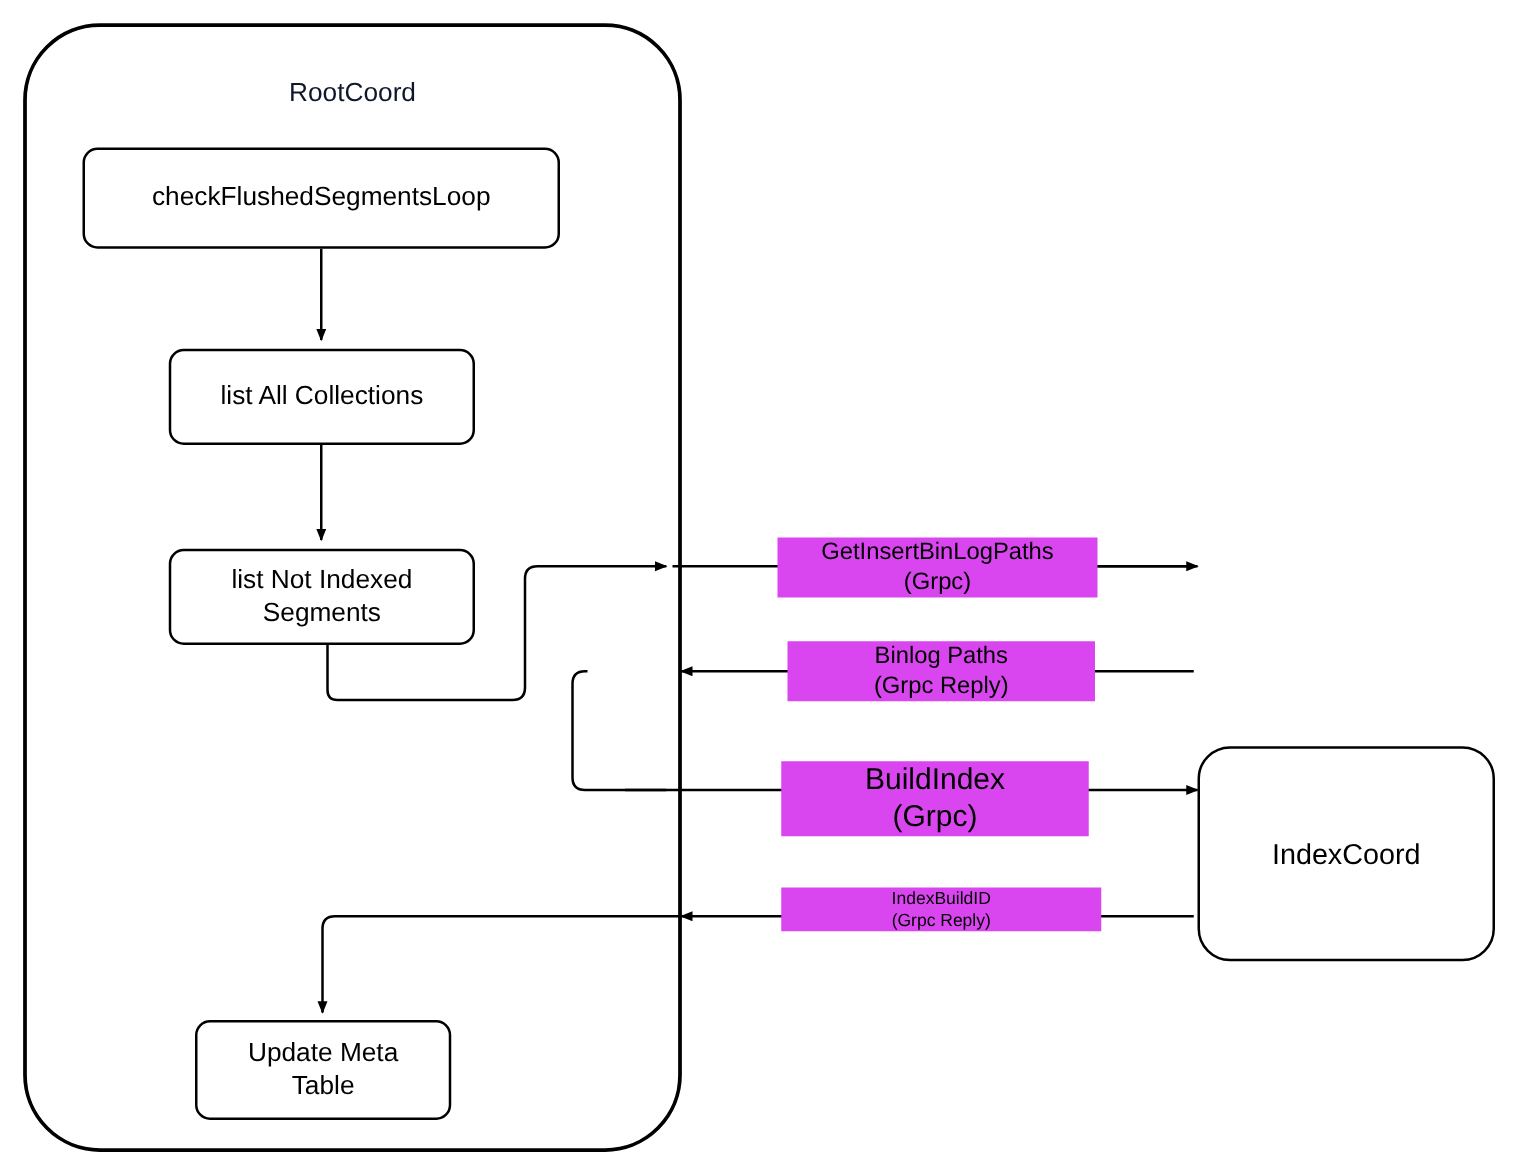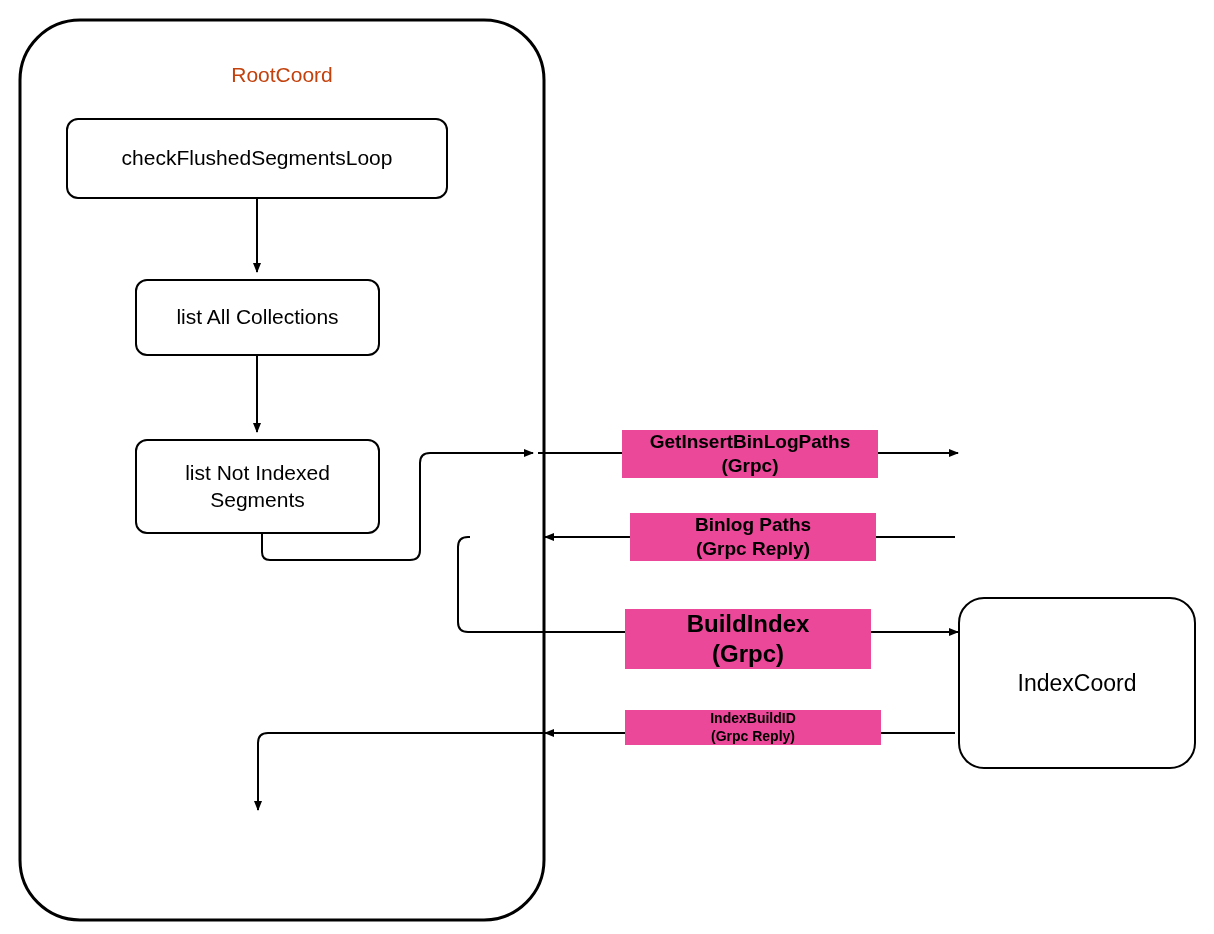--- a/index.html
+++ b/index.html
@@ -34,33 +34,32 @@
     justify-content: center;
     text-align: center;
     color: #000000;
     line-height: 1.25;
   }
   .node-label {
     white-space: pre-line;
   }
   .container-title {
     position: absolute;
-    color: #c2410c;
+    color: #0f172a;
     text-align: center;
     white-space: nowrap;
   }
   .edge-label {
     position: absolute;
     color: #000000;
     text-align: center;
-    background: #ec4899;
+    background: #d946ef;
     white-space: pre-line;
     line-height: 1.25;
     padding: 0 3px;
-    font-weight: bold;
   }
 </style>
 </head>
 <body>
 
 <div id="canvas">
 
   <svg class="layer" viewBox="0 0 1214 934">
     <defs>
       <marker id="arrow" markerWidth="10" markerHeight="10" refX="9" refY="4" orient="auto" markerUnits="userSpaceOnUse">
@@ -90,25 +89,29 @@
   <div class="container-title" style="left:20px; top:63px; width:524px; font-size:21px;">RootCoord</div>
 
   <div class="node" style="left:135px; top:279px; width:245px; height:77px; border-radius:12px;">
     <span class="node-label" style="font-size:21px;">list All Collections</span>
   </div>
 
   <div class="node" style="left:66px; top:118px; width:382px; height:81px; border-radius:12px;">
     <span class="node-label" style="font-size:21px;">checkFlushedSegmentsLoop</span>
   </div>
 
-  <div class="node" style="left:135px; top:439px; width:245px; height:95px; border-radius:12px;">
+  <div class="node" style="left:135px; top:439px; width:245px; height:77px; border-radius:12px;">
     <span class="node-label" style="font-size:21px;">list Not Indexed
 Segments</span>
   </div>
 
+  <div class="node" style="left:156px; top:816px; width:205px; height:80px; border-radius:12px;">
+    <span class="node-label" style="font-size:21px;">Update Meta
+Table</span>
+  </div>
 
 
   <div class="node" style="left:958px; top:597px; width:238px; height:172px; border-radius:26px;">
     <span class="node-label" style="font-size:23px;">IndexCoord</span>
   </div>
 
   <div class="edge-label" style="left:622px; top:430px; width:250px; font-size:19px;">GetInsertBinLogPaths
 (Grpc)</div>
 
   <div class="edge-label" style="left:630px; top:513px; width:240px; font-size:19px;">Binlog Paths

